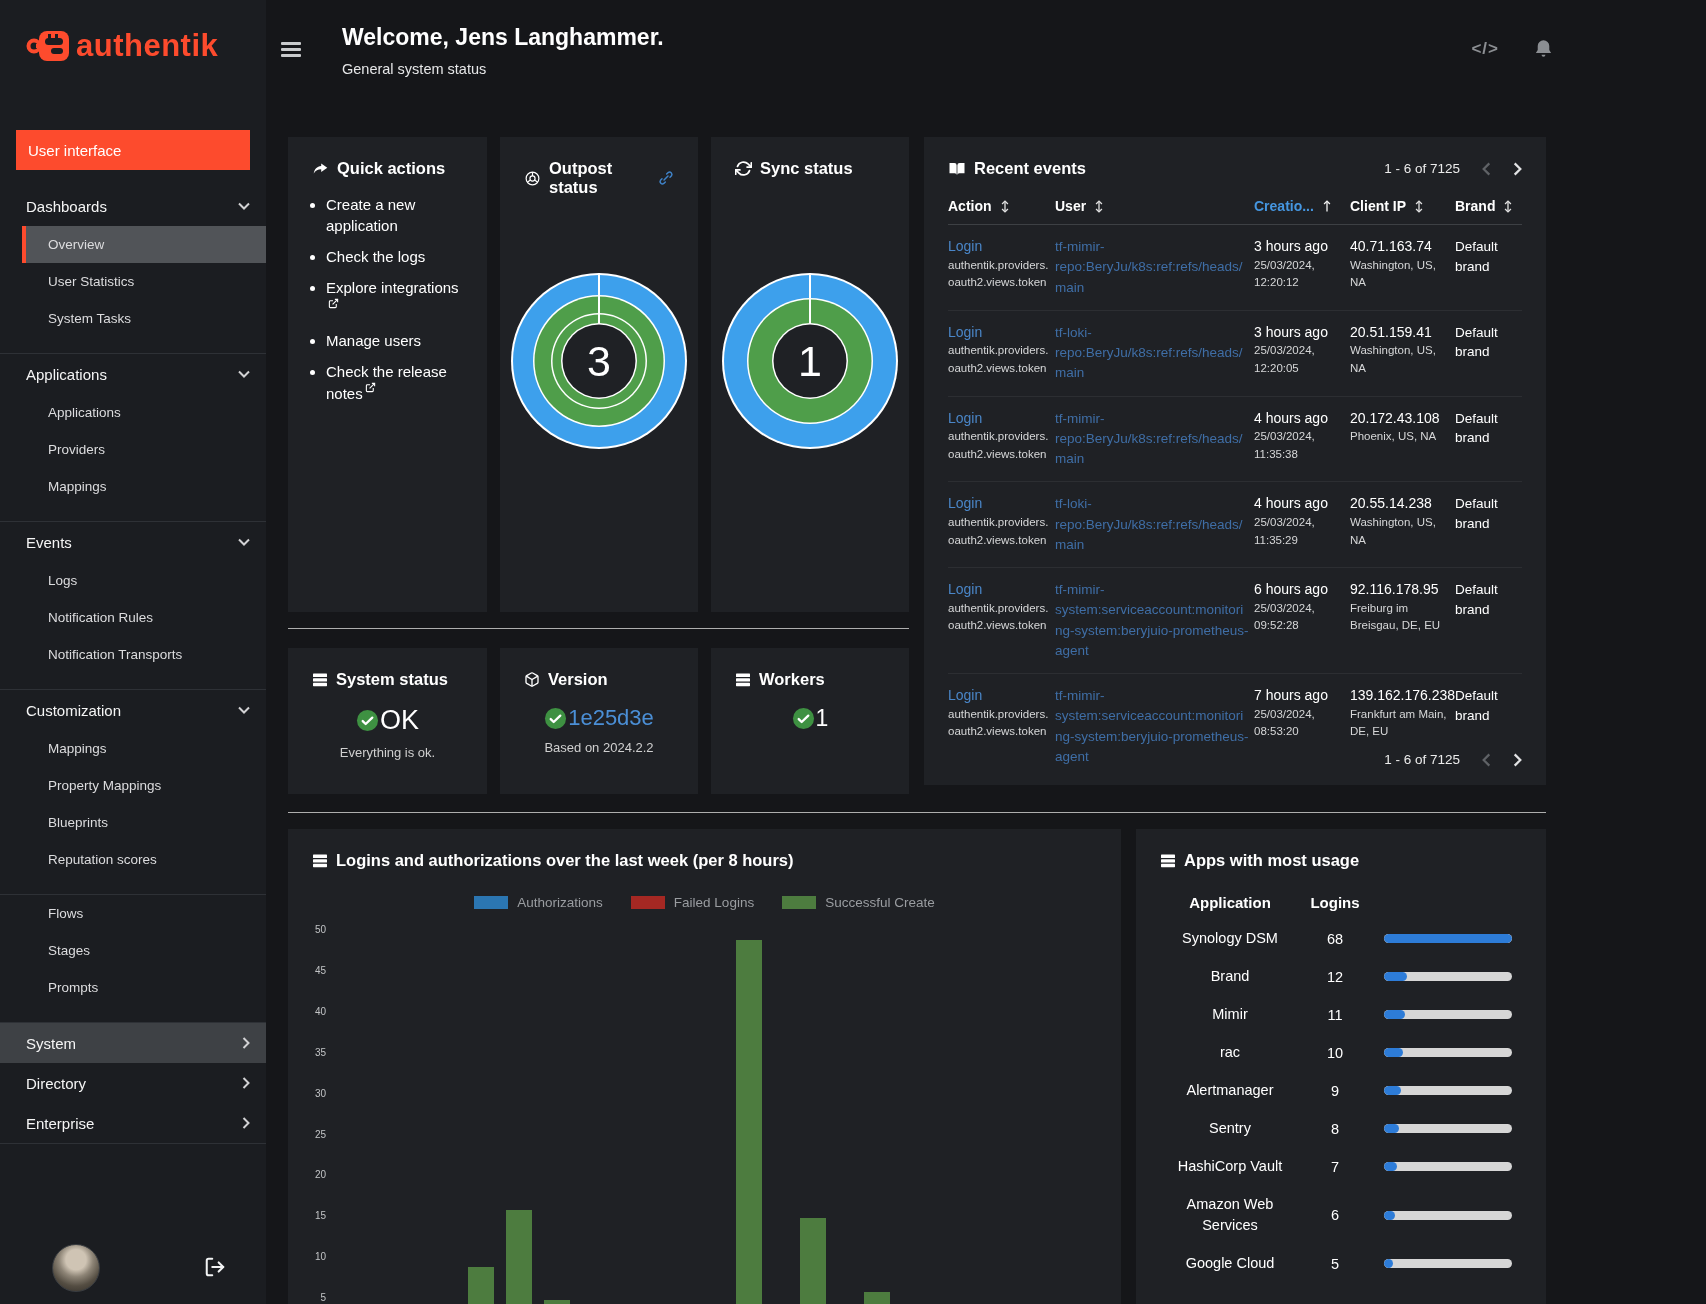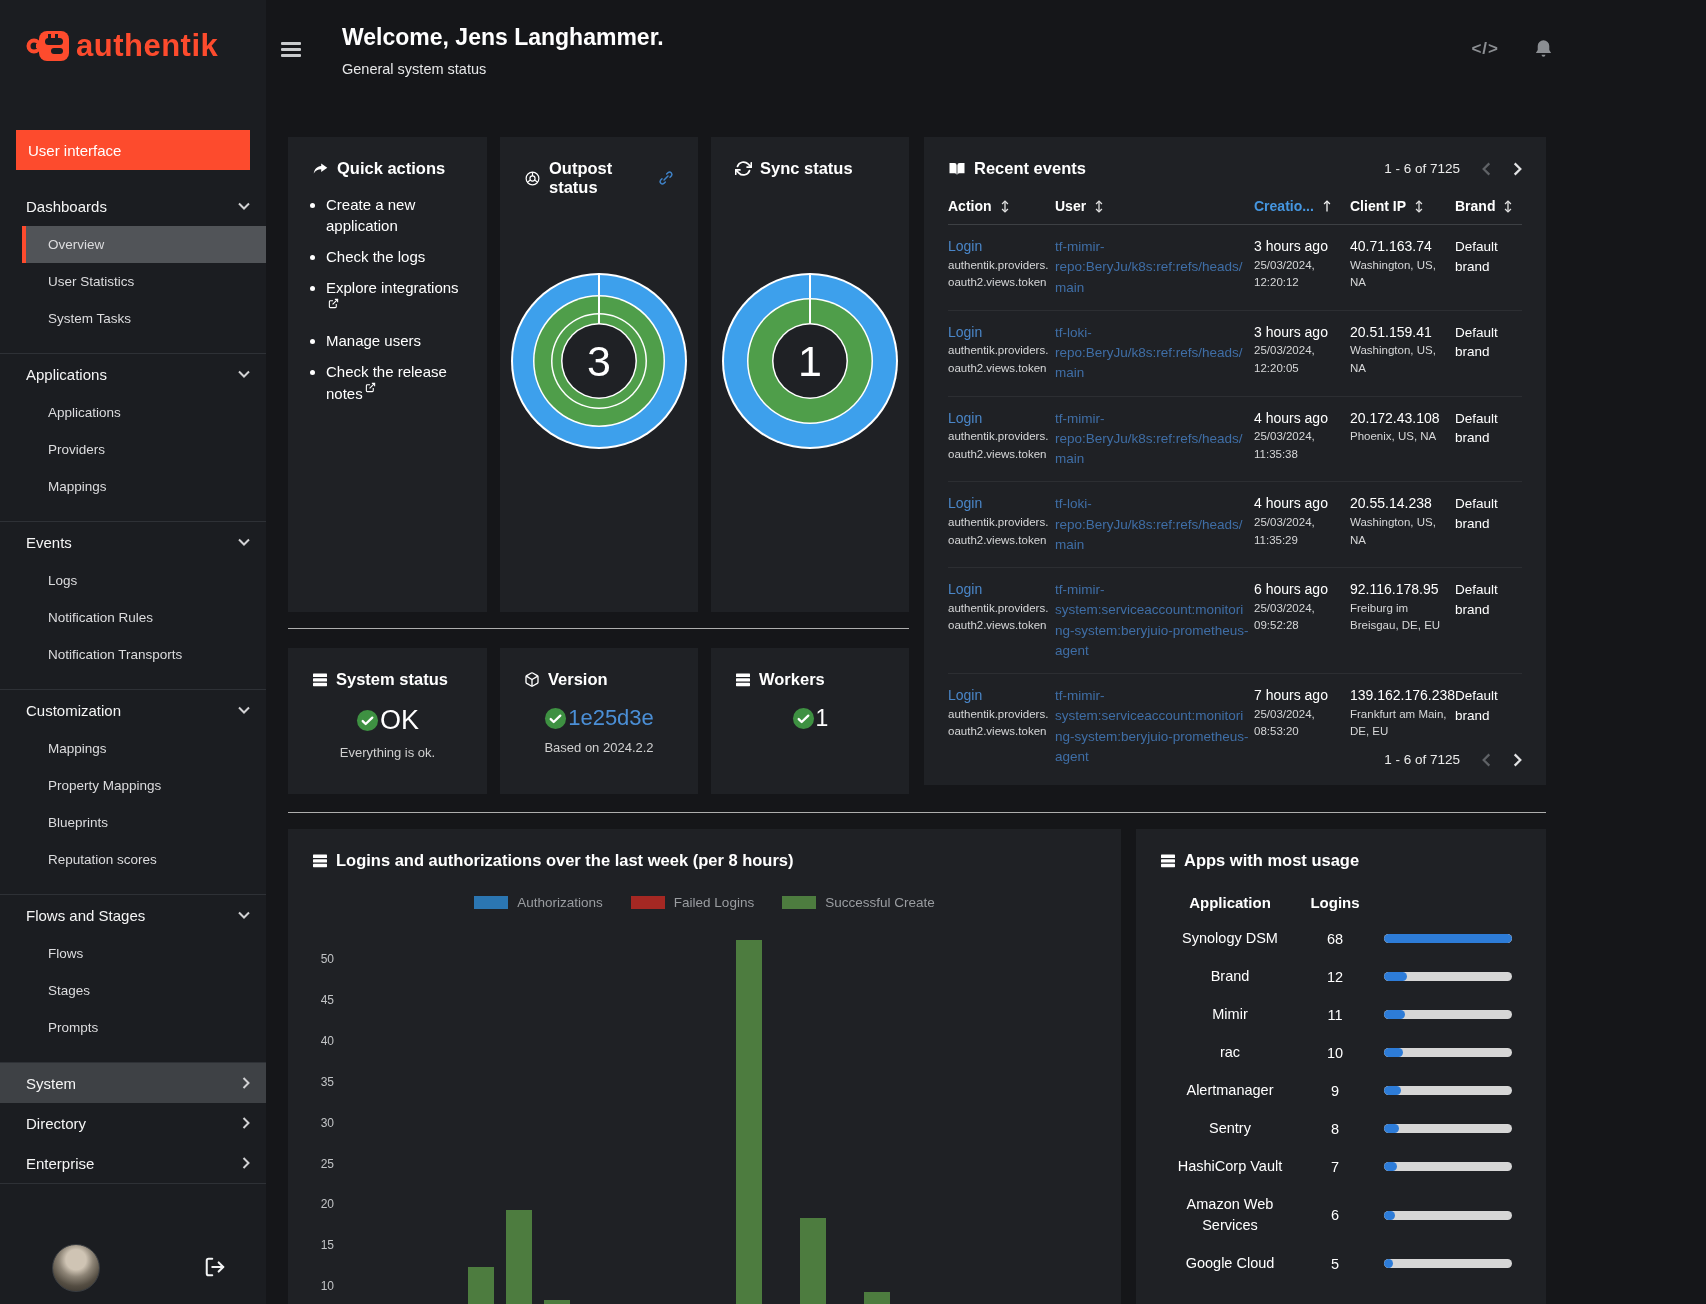--- a/index.html
+++ b/index.html
@@ -85,21 +85,21 @@
   .ev-brand{font-size:13.5px;overflow-wrap:anywhere;line-height:1.45;}
   .ev-foot{position:absolute;right:24px;bottom:18px;}
 
   
   .chart-legend{position:absolute;left:0;right:0;top:66px;display:flex;justify-content:center;gap:28px;
                 font-size:13.5px;color:#9a9da1;align-items:center;}
   .legend-item{display:flex;align-items:center;}
   .swatch{width:34px;height:13px;margin-right:9px;display:inline-block;}
   .chart-area{position:absolute;left:24px;top:103px;right:24px;height:409px;}
   .yticks{position:absolute;left:0;top:0;width:30px;height:100%;}
-  .ytick{position:absolute;right:8px;font-size:12px;color:#c2c4c6;margin-top:28px;}
+  .ytick{position:absolute;right:16px;font-size:10px;color:#c2c4c6;}
   .bars{position:absolute;left:40px;right:0;top:0;bottom:0;}
   .bar{position:absolute;bottom:0;width:26px;}
 
   
   .apps-table{margin-top:24px;padding:0 24px;display:grid;grid-template-columns:140px 70px 1fr;
               row-gap:17px;align-items:center;}
   .apps-h{font-size:15px;font-weight:700;text-align:center;}
   .app-name{font-size:14.5px;text-align:center;line-height:1.45;}
   .app-logins{font-size:14.5px;text-align:center;}
   .app-bar{position:relative;width:128px;height:9px;margin-left:14px;background:#d6d6d6;border-radius:5px;overflow:hidden;}
@@ -183,29 +183,20 @@
             </svg>
           </span>
       </div>
       <div class="nav-item">Mappings</div>
       <div class="nav-item">Property Mappings</div>
       <div class="nav-item">Blueprints</div>
       <div class="nav-item">Reputation scores</div>
     </div>
 
     <div class="nav-section">
-      <div class="sec-header">
-        <span>Flows and Stages</span>
-          <span class="sp"></span>
-        <span class="chev">
-            <svg width="12" height="8" viewBox="0 0 12 8" fill="none" stroke="#d2d2d4" stroke-width="2">
-              <polyline points="1,1.5 6,6.5 11,1.5"></polyline>
-            </svg>
-          </span>
-      </div>
       <div class="nav-item">Flows</div>
       <div class="nav-item">Stages</div>
       <div class="nav-item">Prompts</div>
     </div>
 
     <div class="collapsed-group">
       <div class="sec-header highlight">
         <span>System</span>
           <span class="sp"></span>
         <span class="chev">

